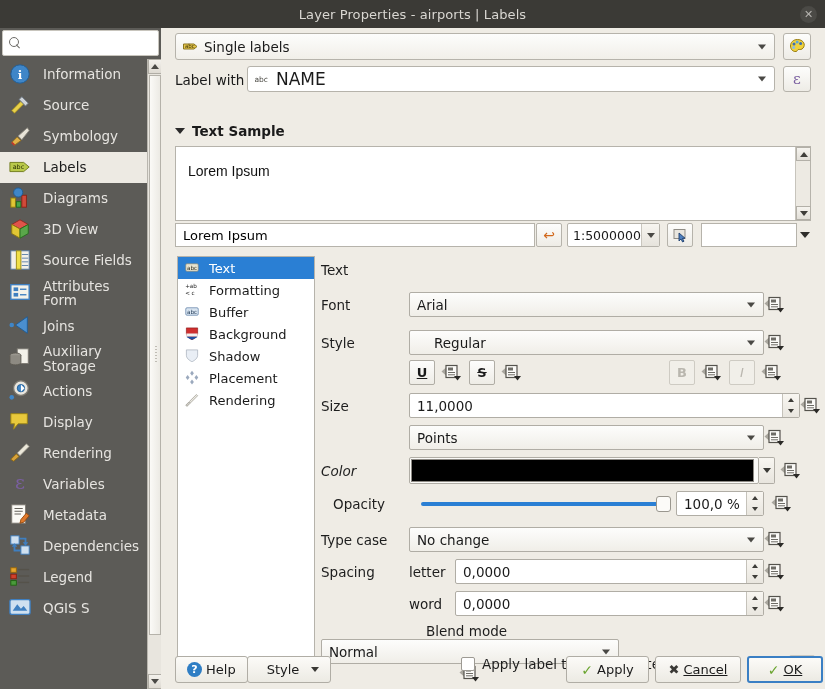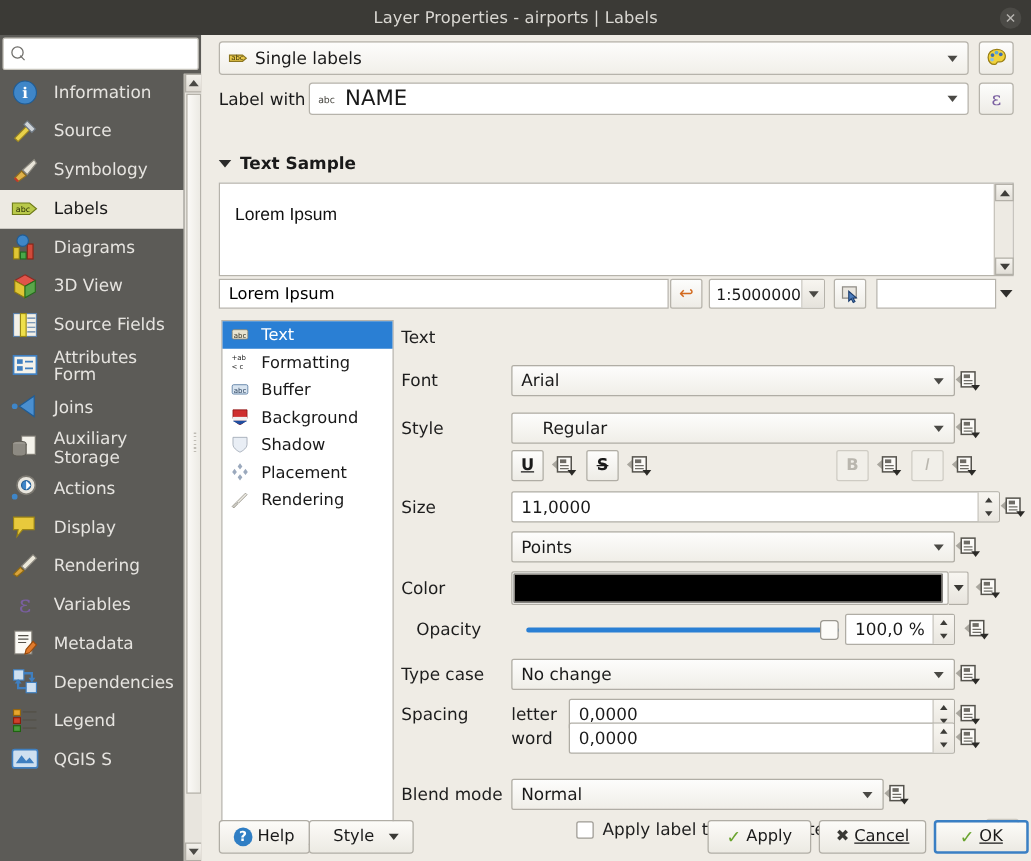--- a/index.html
+++ b/index.html
@@ -772,21 +772,21 @@
             <path d="M0.5 8.5 L5 4.5 L5 12.5 Z" fill="#a9a69e"></path>
             <rect x="5" y="2.5" width="11" height="12" fill="#fbfaf7" stroke="#55534d" stroke-width="1.2"></rect>
             <rect x="7" y="4.5" width="5" height="3" fill="#6e6c66"></rect>
             <line x1="7" y1="9.5" x2="14" y2="9.5" stroke="#6e6c66" stroke-width="1"></line>
             <line x1="7" y1="11.8" x2="14" y2="11.8" stroke="#6e6c66" stroke-width="1"></line>
             <path d="M13 13 L20 13 L16.5 17.5 Z" fill="#2b2a27"></path>
           </svg></span>
     </div>
 
     <div class="frow" style="left:0;top:201px;">
-      <span class="flabel" style="width:88px;">Color</span>
+      <span class="flabel" style="width:88px;font-style:italic;">Color</span>
       <div id="color-fld">
         <div id="color-swatch" style="background: rgb(0, 0, 0);"></div>
       </div>
       <div id="color-drop">
           <i></i>
         </div>
       <span class="ddo" style="margin-left:5px;"><svg width="22" height="18" viewBox="0 0 22 18">
             <path d="M0.5 8.5 L5 4.5 L5 12.5 Z" fill="#a9a69e"></path>
             <rect x="5" y="2.5" width="11" height="12" fill="#fbfaf7" stroke="#55534d" stroke-width="1.2"></rect>
             <rect x="7" y="4.5" width="5" height="3" fill="#6e6c66"></rect>
@@ -856,21 +856,21 @@
       <span class="ddo"><svg width="22" height="18" viewBox="0 0 22 18">
             <path d="M0.5 8.5 L5 4.5 L5 12.5 Z" fill="#a9a69e"></path>
             <rect x="5" y="2.5" width="11" height="12" fill="#fbfaf7" stroke="#55534d" stroke-width="1.2"></rect>
             <rect x="7" y="4.5" width="5" height="3" fill="#6e6c66"></rect>
             <line x1="7" y1="9.5" x2="14" y2="9.5" stroke="#6e6c66" stroke-width="1"></line>
             <line x1="7" y1="11.8" x2="14" y2="11.8" stroke="#6e6c66" stroke-width="1"></line>
             <path d="M13 13 L20 13 L16.5 17.5 Z" fill="#2b2a27"></path>
           </svg></span>
     </div>
 
-    <div class="frow" style="left:88px;top:322px;">
+    <div class="frow" style="left:88px;top:335px;">
       <span class="flabel" style="width:46px;">word</span>
       <div class="fld spin" style="width:309px;">
         <span>0,0000</span>
         <span class="spin-btns">
           <span class="up">
               <i></i>
             </span>
           <span class="dn">
               <i></i>
             </span>
@@ -879,21 +879,21 @@
       <span class="ddo"><svg width="22" height="18" viewBox="0 0 22 18">
             <path d="M0.5 8.5 L5 4.5 L5 12.5 Z" fill="#a9a69e"></path>
             <rect x="5" y="2.5" width="11" height="12" fill="#fbfaf7" stroke="#55534d" stroke-width="1.2"></rect>
             <rect x="7" y="4.5" width="5" height="3" fill="#6e6c66"></rect>
             <line x1="7" y1="9.5" x2="14" y2="9.5" stroke="#6e6c66" stroke-width="1"></line>
             <line x1="7" y1="11.8" x2="14" y2="11.8" stroke="#6e6c66" stroke-width="1"></line>
             <path d="M13 13 L20 13 L16.5 17.5 Z" fill="#2b2a27"></path>
           </svg></span>
     </div>
 
-    <div class="frow" style="left:0;top:367px;">
+    <div class="frow" style="left:0;top:367px;flex-direction:column;">
       <span class="flabel" style="width:88px;">Blend mode</span>
       <div class="fld combo" style="width:298px;">
         <span>Normal</span>
         <span class="combo-arrow"></span>
       </div>
       <span class="ddo"><svg width="22" height="18" viewBox="0 0 22 18">
             <path d="M0.5 8.5 L5 4.5 L5 12.5 Z" fill="#a9a69e"></path>
             <rect x="5" y="2.5" width="11" height="12" fill="#fbfaf7" stroke="#55534d" stroke-width="1.2"></rect>
             <rect x="7" y="4.5" width="5" height="3" fill="#6e6c66"></rect>
             <line x1="7" y1="9.5" x2="14" y2="9.5" stroke="#6e6c66" stroke-width="1"></line>

